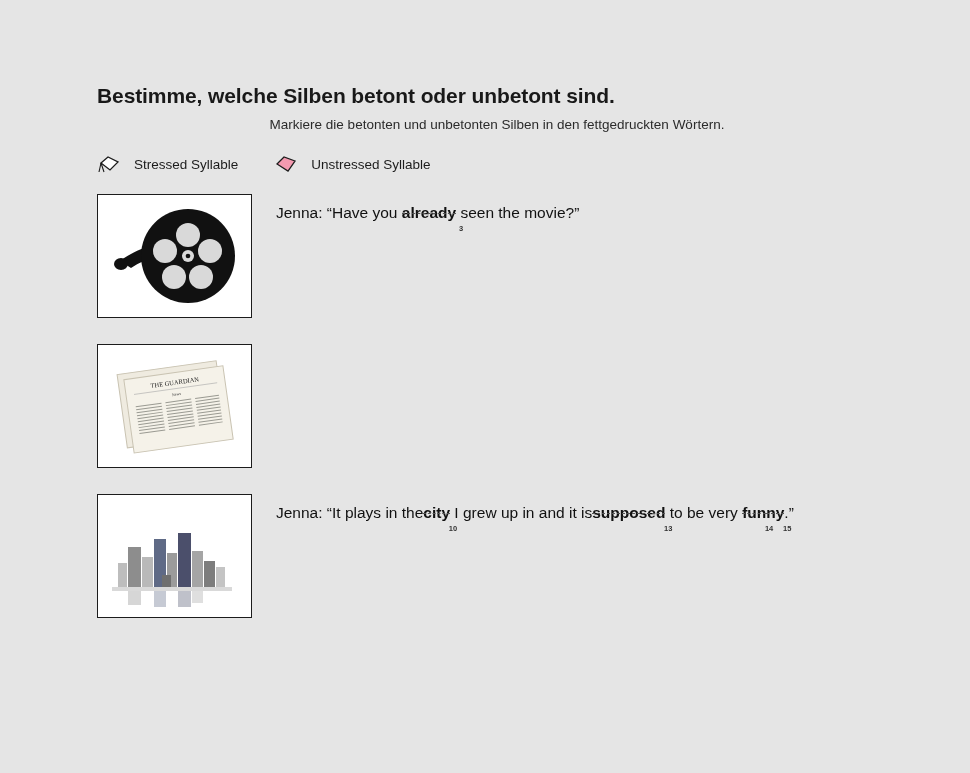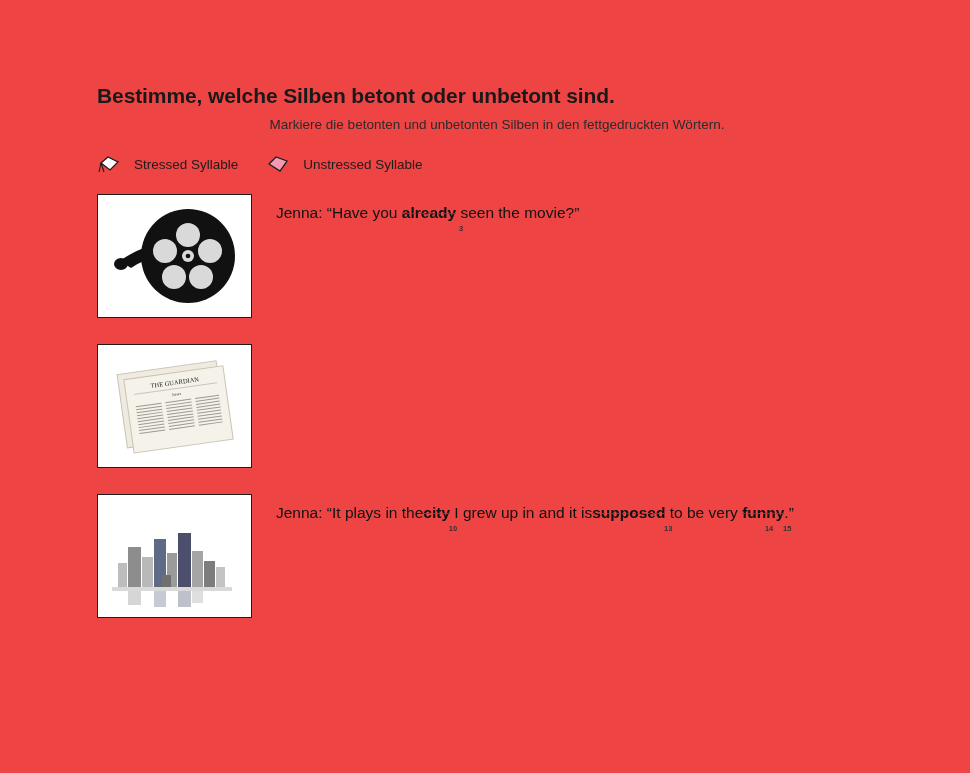--- a/index.html
+++ b/index.html
@@ -13,21 +13,21 @@
     font-family: "Liberation Sans", sans-serif;
     color: #1c1c1c;
     overflow: hidden;
     position: relative;
   }
   .page {
     position: absolute;
     left: 0; top: 0;
     width: 970px;
     height: 773px;
-    background: #ef4444;
+    background: #e5e5e5;
   }
   .content {
     position: absolute;
     left: 97px;
     top: 84px;
     width: 800px;
   }
   .worksheet-title {
     font-size: 21px;
     font-weight: bold;
@@ -37,21 +37,21 @@
   }
   .worksheet-subtitle {
     font-size: 13.5px;
     color: #2b2b2b;
     margin: 0 0 22px 0;
     text-align: center;
   }
   .legend {
     display: flex;
     align-items: center;
-    gap: 0;
+    gap: 8px;
     margin-bottom: 20px;
   }
   .legend-item {
     display: flex;
     align-items: center;
     gap: 9px;
     margin-right: 28px;
   }
   .legend-label {
     font-size: 13.5px;

